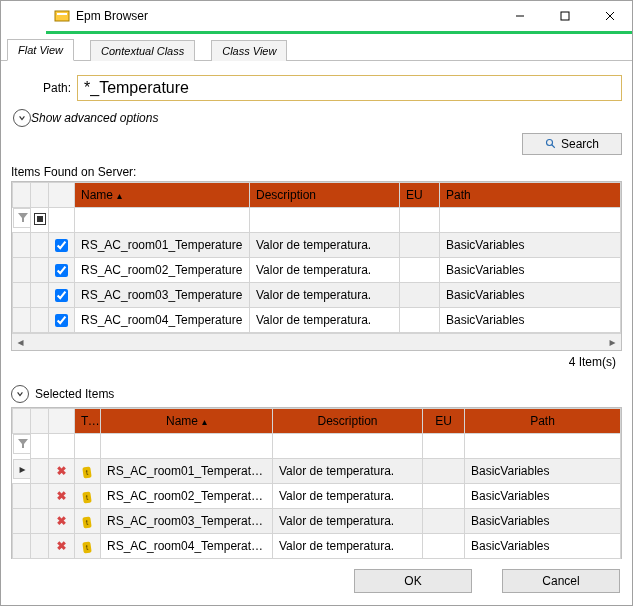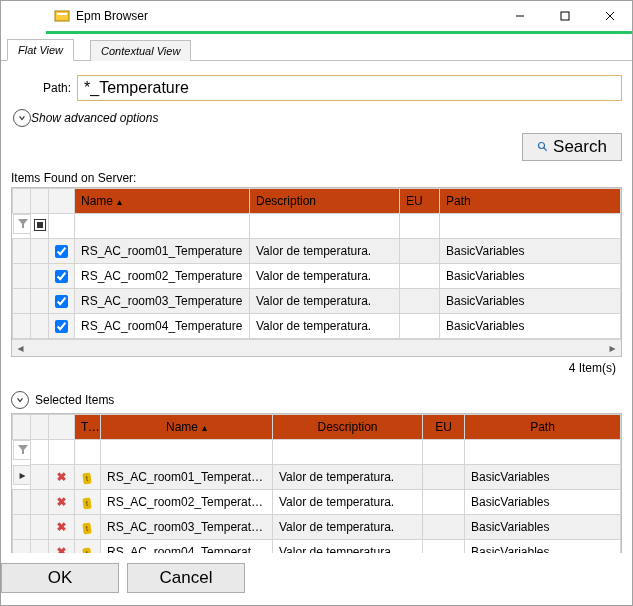--- a/index.html
+++ b/index.html
@@ -102,22 +102,23 @@
   .search-row {
     display: flex; justify-content: flex-end;
     margin-bottom: 8px;
   }
   .btn {
     display: inline-flex; align-items: center; justify-content: center;
     gap: 4px;
     padding: 3px 14px;
     border: 1px solid #adadad;
     background: #e9e9e9;
-    font-size: 17px;
+    font-size: 12px;
     min-width: 70px;
+    margin-left: 22px;
   }
   .btn.search { background: #efefef; }
   .btn svg { width: 12px; height: 12px; }
 
   .section-label {
     margin: 2px 0 2px 0;
   }
 
   
   .panel {
@@ -217,21 +218,21 @@
     color: #5a4400;
     font-size: 8px;
     padding: 1px 3px;
     border-radius: 2px;
     display: inline-block;
     transform: rotate(-8deg);
   }
 
   
   .button-row {
-    display: flex; gap: 8px;
+    display: flex; justify-content: flex-end; gap: 8px;
     padding: 10px 12px 12px 0;
   }
   .button-row .btn {
     min-width: 88px;
     padding: 4px 14px;
     background: #e9e9e9;
   }
   .arrow-indicator {
     display: flex; align-items: center; justify-content: center;
     color: #333;
@@ -263,21 +264,22 @@
     <div class="winbtn">
       <svg viewBox="0 0 10 10">
           <line x1="1" y1="1" x2="9" y2="9" stroke="#000" stroke-width="1"></line>
           <line x1="9" y1="1" x2="1" y2="9" stroke="#000" stroke-width="1"></line>
         </svg>
     </div>
   </div>
 
   <div class="tabstrip">
     <div class="tab active">Flat View</div>
-    <div class="tab">Contextual View</div>
+    <div class="tab">Contextual Class</div>
+    <div class="tab">Class View</div>
   </div>
 
   <div class="content">
 
     <div class="name-row">
       <label>Path:</label>
       <input type="text" value="*_Temperature" style="">
     </div>
 
     <div class="adv-row">

